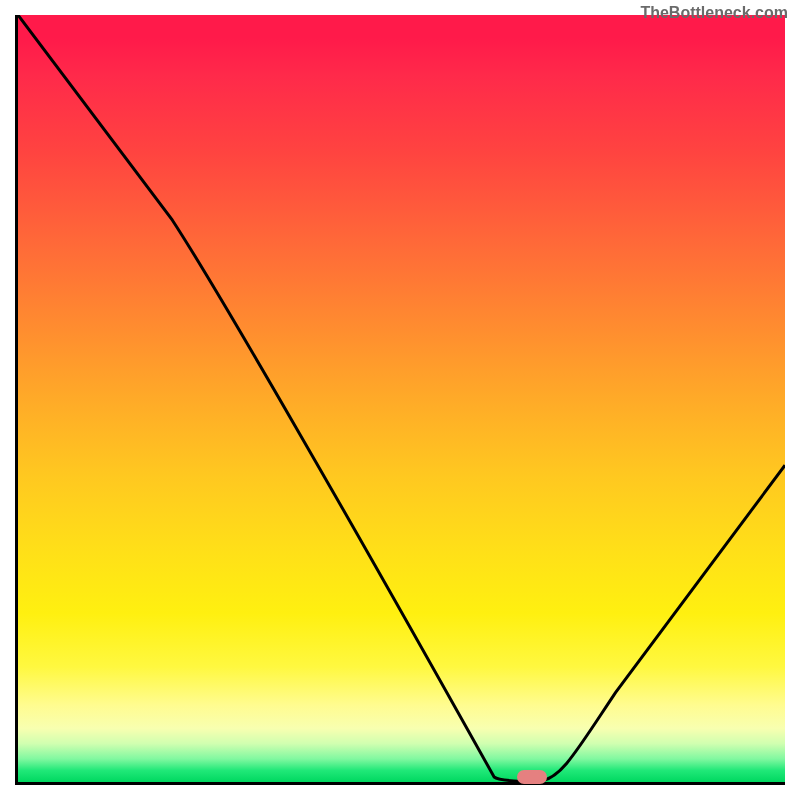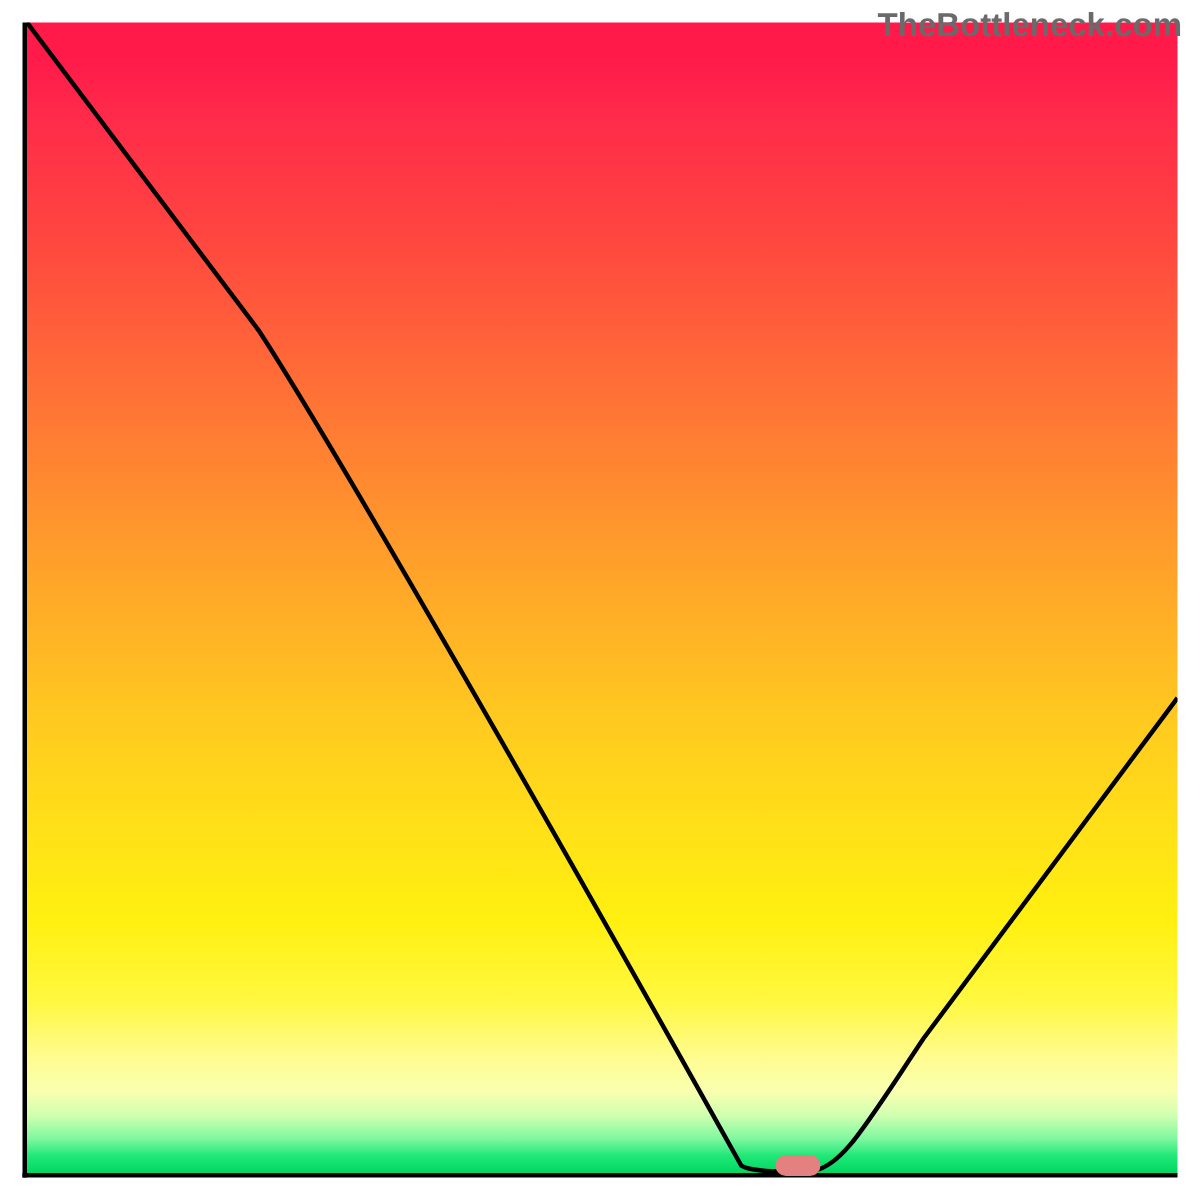--- a/index.html
+++ b/index.html
@@ -7,21 +7,21 @@
     width: 800px;
     height: 800px;
     position: relative;
     font-family: Arial, sans-serif;
     background: #fff;
   }
   .attribution {
     position: absolute;
     top: 4px;
     right: 12px;
-    font-size: 22px;
+    font-size: 16px;
     font-weight: bold;
     color: #6a6a6a;
     z-index: 10;
   }
   .plot-area {
     position: absolute;
     left: 15px;
     top: 15px;
     width: 770px;
     height: 770px;

